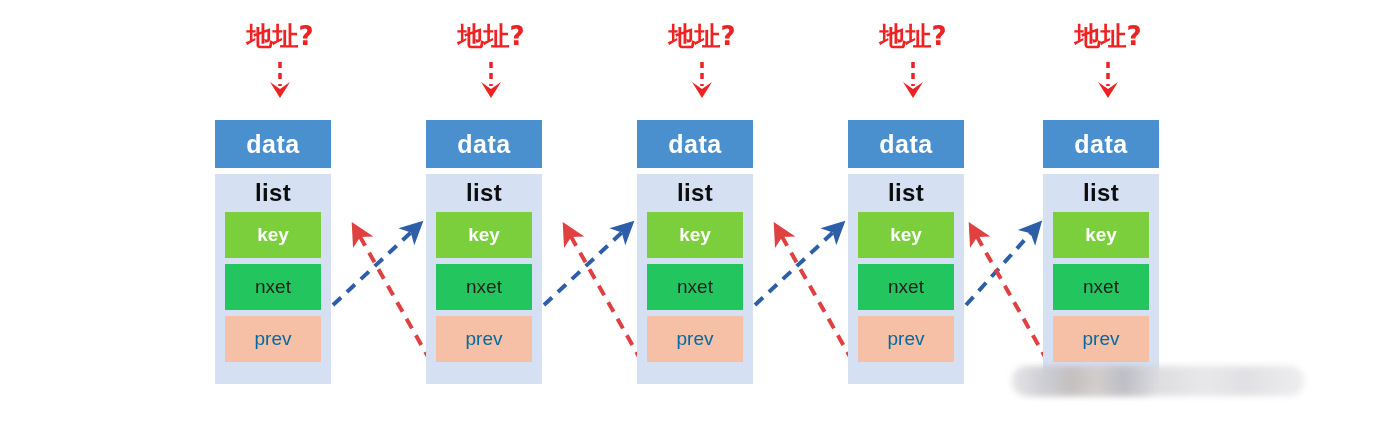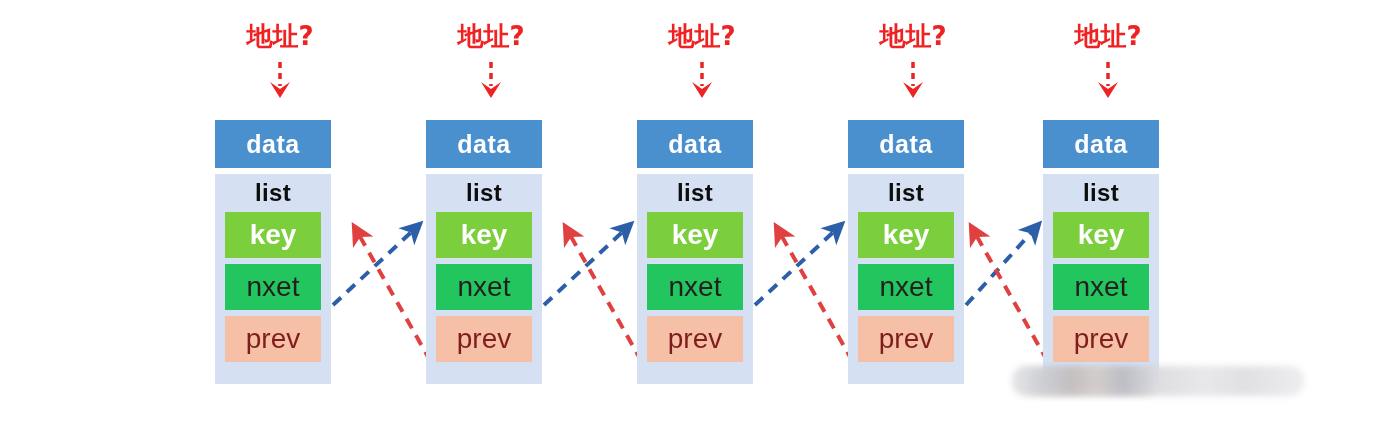--- a/index.html
+++ b/index.html
@@ -70,38 +70,38 @@
     line-height: 30px;
     margin-bottom: 4px;
     letter-spacing: 0.3px;
   }
 
   .cell {
     height: 46px;
     display: flex;
     align-items: center;
     justify-content: center;
-    font-size: 28px;
+    font-size: 19px;
     margin-bottom: 6px;
     box-sizing: border-box;
   }
   .cell:last-child { margin-bottom: 0; }
 
   .cell-key {
     background: #7ccf3c;
     color: #ffffff;
     font-weight: bold;
   }
   .cell-next {
     background: #22c55e;
     color: #231f20;
   }
   .cell-prev {
     background: #f5c0a5;
-    color: #7f1d1d;
+    color: #0369a1;
   }
 
   
   .addr {
     position: absolute;
     width: 130px;
     text-align: center;
     z-index: 3;
   }
   .addr-text {

